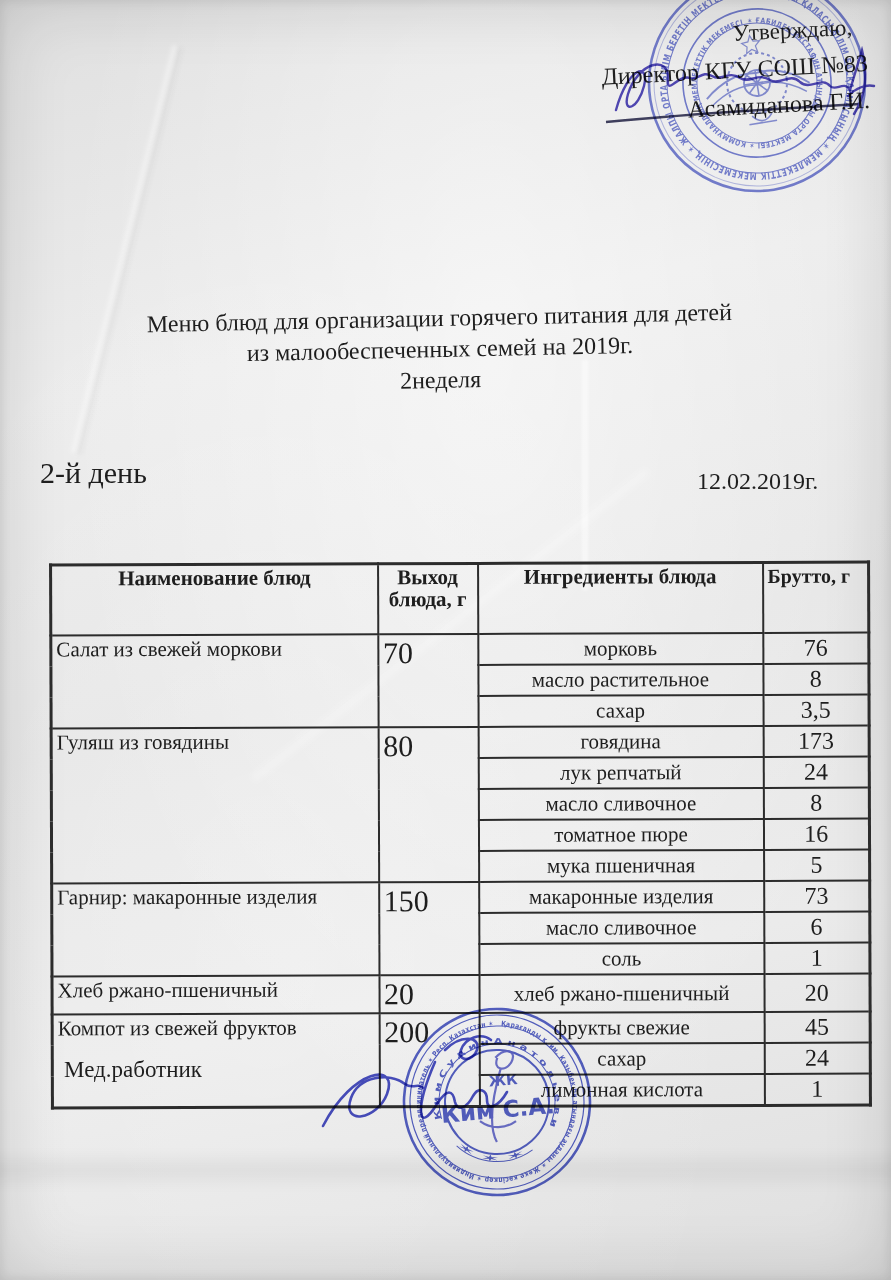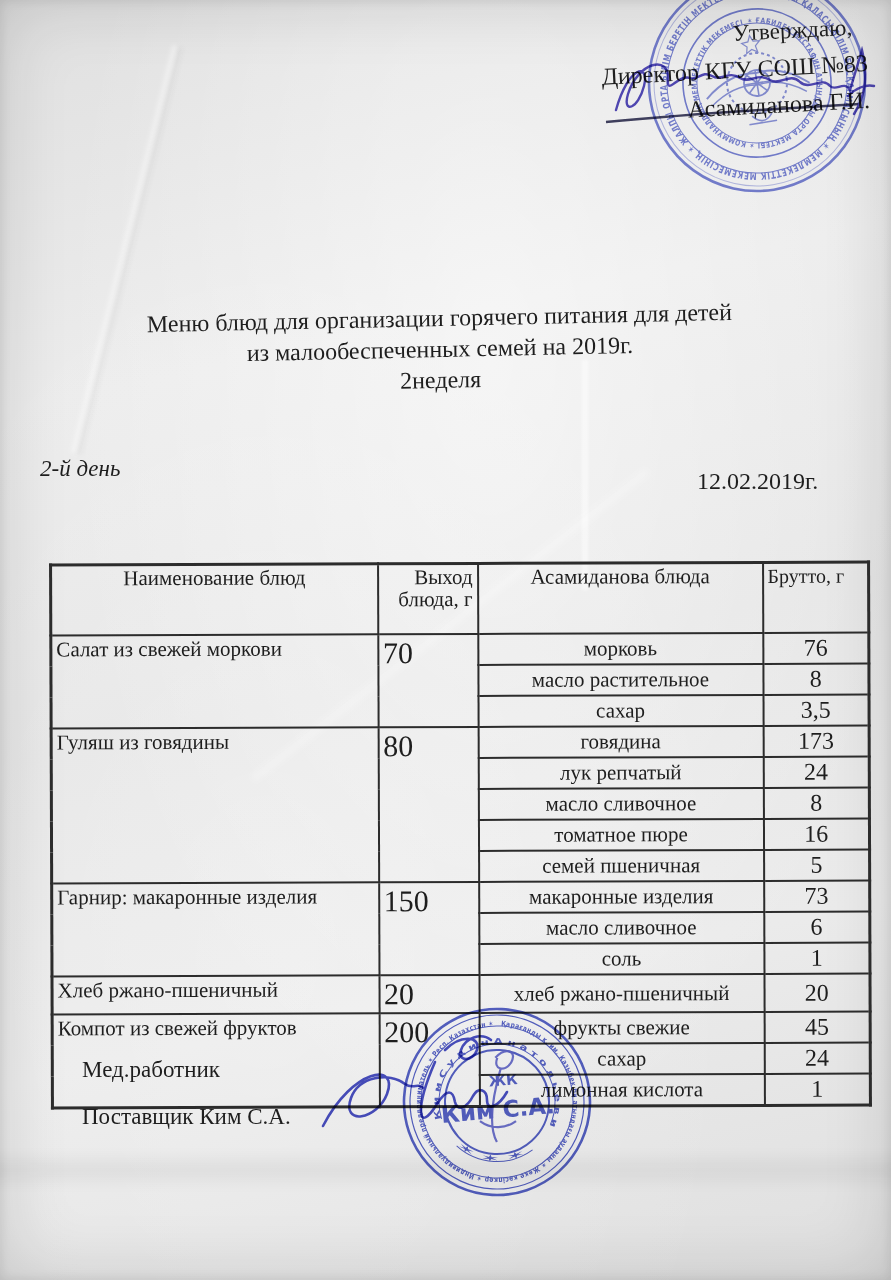--- a/index.html
+++ b/index.html
@@ -25,36 +25,36 @@
   .approval{position:absolute;right:26px;top:8px;width:460px;text-align:right;
             font-size:24px;line-height:37px;transform:rotate(-3deg);transform-origin:100% 0;}
   .approval .l1{padding-right:14px;font-size:23px;}
   .sig-top{position:absolute;left:598px;top:36px;width:284px;height:112px;mix-blend-mode:multiply;}
   .stamp{position:absolute;mix-blend-mode:multiply;}
   .stamp-school{left:642px;top:-32px;opacity:.82;transform:rotate(-9deg);}
   .stamp-supplier{left:399px;top:1004px;opacity:.88;transform:rotate(3deg);}
 
   .title{position:absolute;left:62px;top:303px;width:756px;text-align:center;
          font-size:24px;line-height:31px;transform:rotate(-1.2deg);}
-  .day{position:absolute;left:40px;top:456px;font-size:23px;font-style:italic;}
+  .day{position:absolute;left:40px;top:456px;font-size:30px;}
   .date{position:absolute;left:697px;top:468px;font-size:24px;}
 
   table.menu{position:absolute;left:50px;top:562px;width:818px;border-collapse:collapse;
              table-layout:fixed;border:3px solid #2c2c2c;font-size:21px;transform:rotate(-.2deg);}
   table.menu th, table.menu td{border:2px solid #2c2c2c;padding:1px 4px;overflow:hidden;white-space:nowrap;}
-  table.menu th{font-weight:normal;height:66px;vertical-align:top;white-space:normal;line-height:22px;}
+  table.menu th{font-weight:bold;height:66px;vertical-align:top;white-space:normal;line-height:22px;}
   th.h1, th.h3{text-align:center;padding-top:6px;}
-  th.h2{text-align:right;padding-left:5px;}
+  th.h2{text-align:center;padding-left:5px;}
   th.h4{text-align:left;padding-left:6px;padding-top:4px;font-size:20px;}
   td.dish{vertical-align:top;text-align:left;padding-left:5px;padding-top:2px;}
   td.out{vertical-align:top;text-align:left;padding-top:2px;font-size:30px;margin-top:35px;}
   td.ing{text-align:center;padding-left:7px;height:26px;}
   td.val{text-align:center;font-size:24px;}
 
-  .footer-label{position:absolute;left:82px;font-size:23px;}
+  .footer-label{position:absolute;left:64px;font-size:23px;}
   .f1{top:1057px;}
   .f2{top:1104px;}
   .sig-bottom{position:absolute;left:293px;top:1026px;width:300px;height:156px;mix-blend-mode:multiply;}
 </style>
 </head>
 <body>
 
 <div class="photo">
   <div class="wrinkle w1"></div>
   <div class="wrinkle w2"></div>
@@ -113,21 +113,21 @@
     <colgroup>
         <col style="width:327px">
         <col style="width:100px">
         <col style="width:285px">
         <col style="width:106px">
       </colgroup>
     <thead>
       <tr>
         <th class="h1">Наименование блюд</th>
         <th class="h2">Выход блюда, г</th>
-        <th class="h3">Асамиданова блюда</th>
+        <th class="h3">Ингредиенты блюда</th>
         <th class="h4">Брутто, г</th>
       </tr>
     </thead>
     <tbody>
         <tr>
           <td class="dish" rowspan="3">Салат из свежей моркови</td>
           <td class="out" rowspan="3">70</td>
           <td class="ing">морковь</td>
           <td class="val">76</td>
         </tr>
@@ -151,21 +151,21 @@
         </tr>
         <tr>
           <td class="ing">масло сливочное</td>
           <td class="val">8</td>
         </tr>
         <tr>
           <td class="ing">томатное пюре</td>
           <td class="val">16</td>
         </tr>
         <tr>
-          <td class="ing">семей пшеничная</td>
+          <td class="ing">мука пшеничная</td>
           <td class="val">5</td>
         </tr>
         <tr>
           <td class="dish" rowspan="3">Гарнир: макаронные изделия</td>
           <td class="out" rowspan="3">150</td>
           <td class="ing">макаронные изделия</td>
           <td class="val">73</td>
         </tr>
         <tr>
           <td class="ing">масло сливочное</td>
@@ -192,21 +192,20 @@
           <td class="val">24</td>
         </tr>
         <tr>
           <td class="ing">лимонная кислота</td>
           <td class="val">1</td>
         </tr>
       </tbody>
   </table>
 
   <div class="footer-label f1">Мед.работник</div>
-  <div class="footer-label f2">Поставщик Ким С.А.</div>
 
   <svg class="sig-bottom" viewBox="0 0 300 156">
     <g stroke="#4a50c5" stroke-width="2.6" fill="none" stroke-linecap="round">
       <path d="M 30,100 C 60,42 106,36 94,68 C 84,94 48,100 58,72 C 66,50 96,46 112,58 C 120,64 126,56 130,62"></path>
       <path d="M 142,36 C 122,82 124,110 144,78 C 154,62 160,64 162,76 C 164,86 174,82 180,70 C 186,60 194,64 194,74 C 194,86 206,80 214,66"></path>
       <path d="M 152,24 C 168,8 188,10 184,24 C 180,36 164,36 168,24 C 172,12 188,6 198,14"></path>
     </g>
   </svg>
 
   <svg class="stamp stamp-supplier" width="196" height="196" viewBox="-98 -98 196 196">

